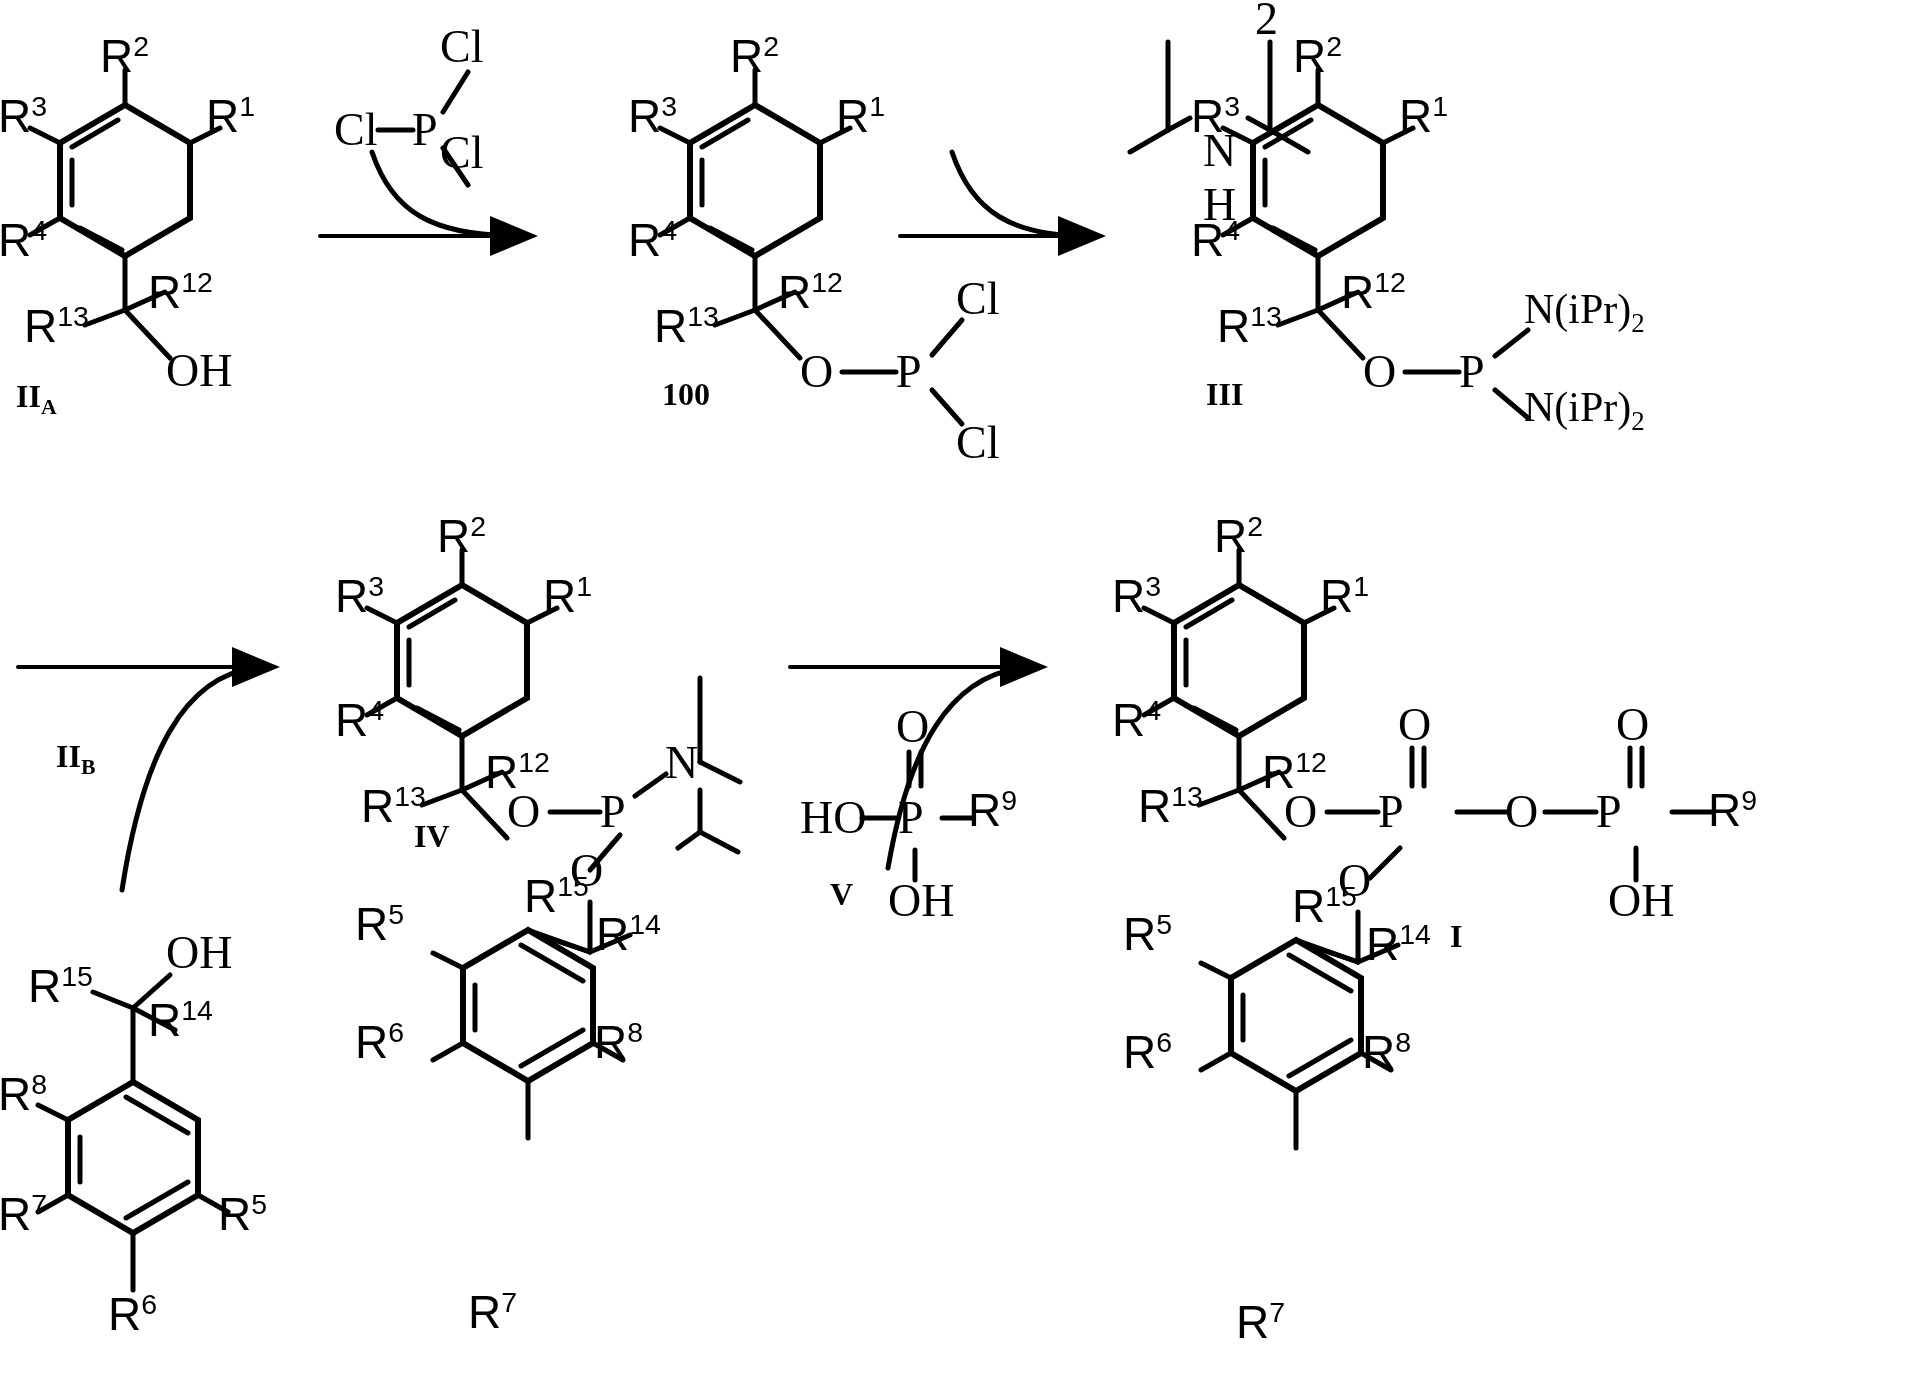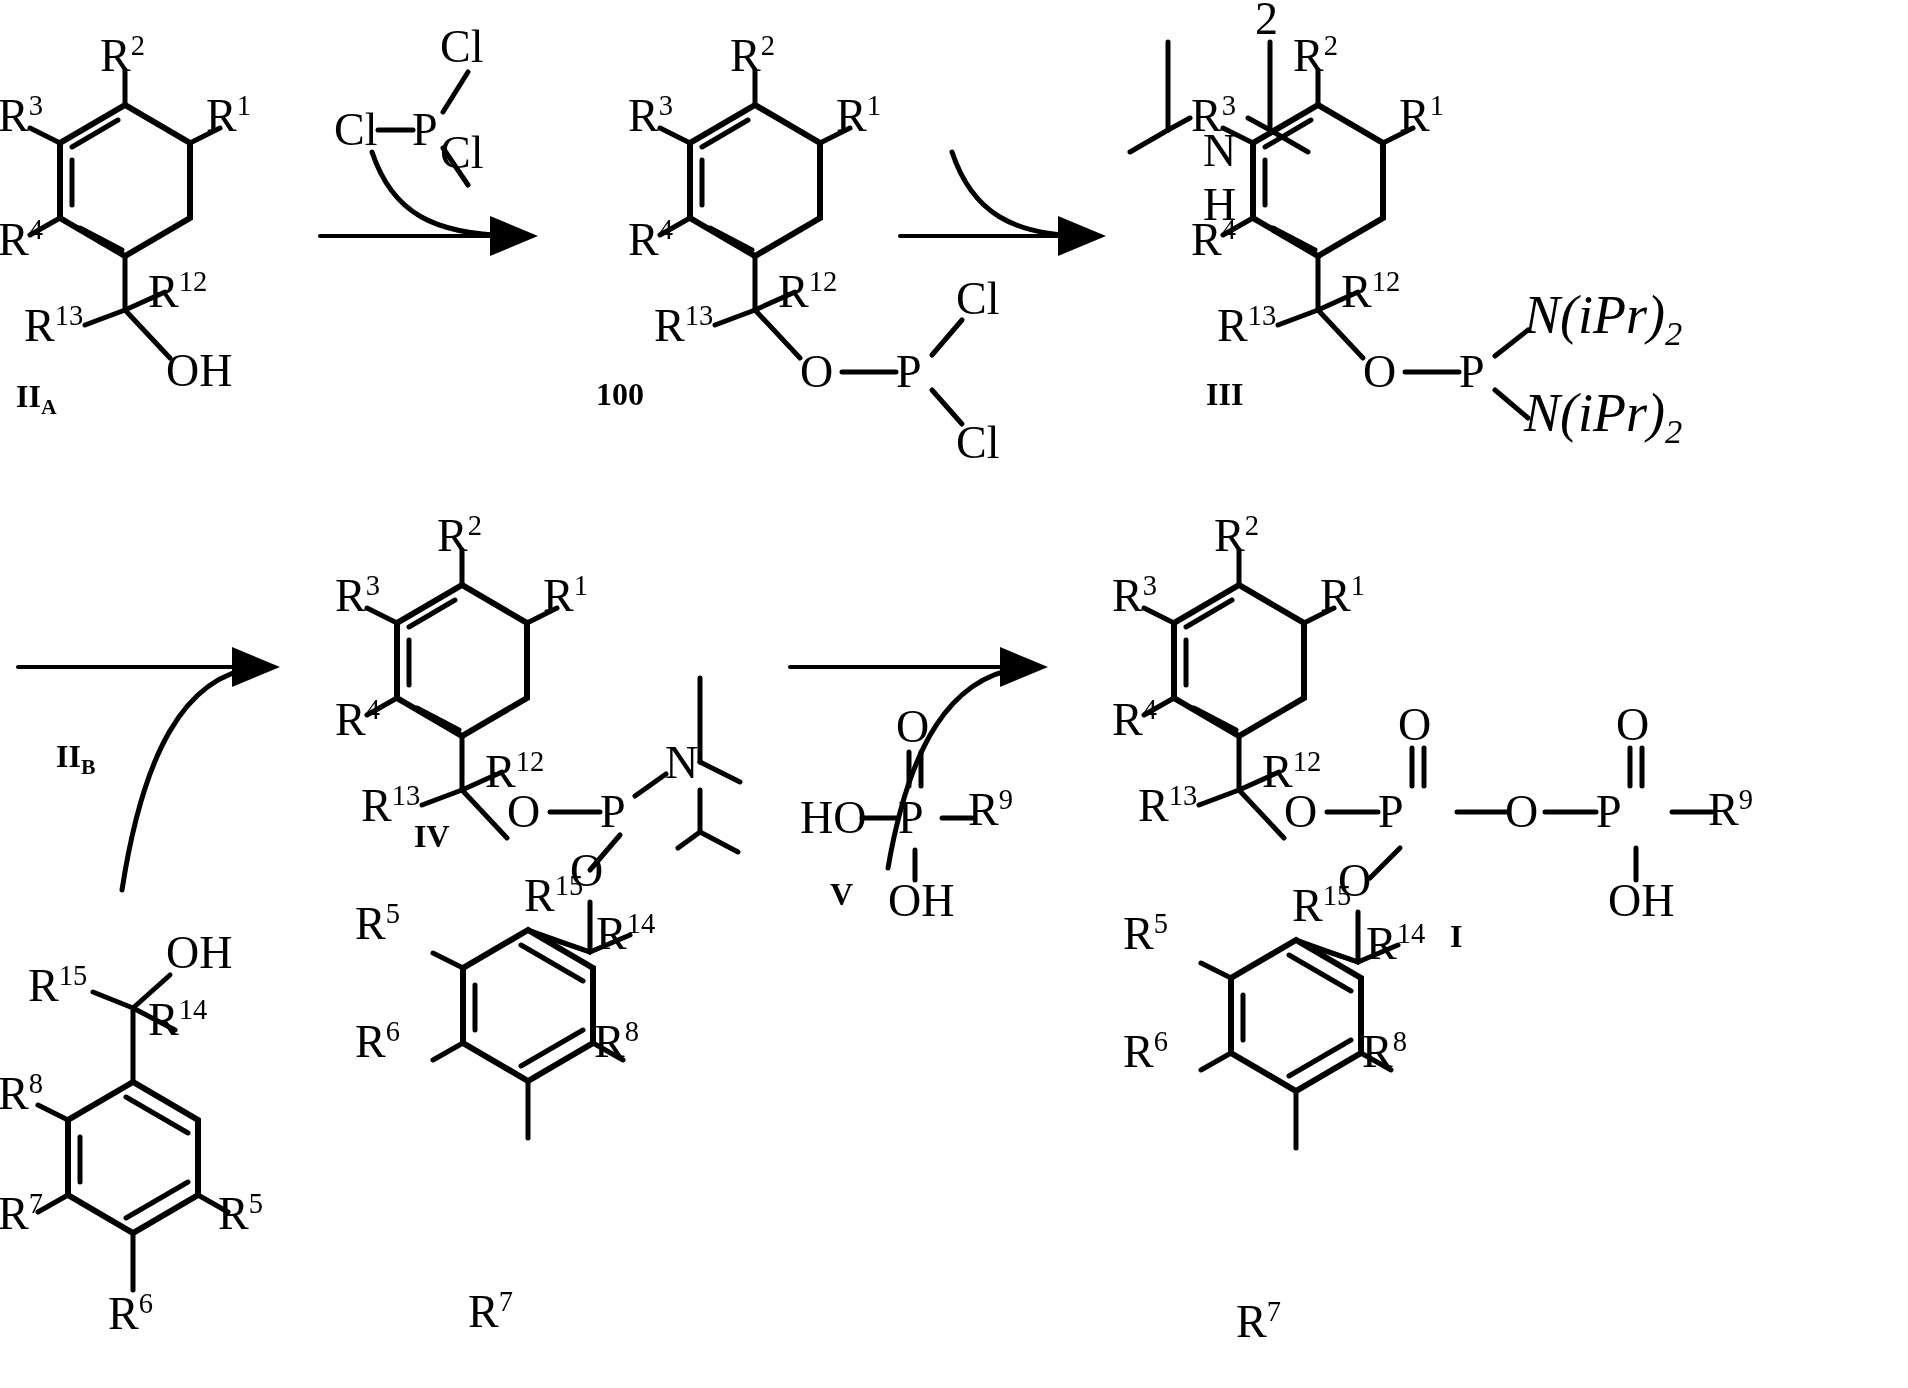--- a/index.html
+++ b/index.html
@@ -2,26 +2,26 @@
 <html><head>
 <meta charset="utf-8">
 <style>
   html,body{margin:0;padding:0;background:#fff;}
   body{width:1908px;height:1388px;position:relative;overflow:hidden;
        font-family:"Liberation Serif","DejaVu Serif",serif;color:#000;}
   .canvas{position:absolute;left:0;top:0;width:1908px;height:1388px;}
   svg.layer{position:absolute;left:0;top:0;width:1908px;height:1388px;overflow:visible;}
   .lbl{position:absolute;white-space:nowrap;line-height:1;}
   .atom{font-size:46px;font-family:"Liberation Serif",serif;}
-  .rgrp{font-size:46px;font-family:Liberation Serif, serif;}
+  .rgrp{font-size:46px;font-family:Liberation Sans, sans-serif;}
   .rgrp sup{font-size:0.62em;vertical-align:super;}
   .cmpd{font-size:32px;font-weight:bold;font-family:"Liberation Serif",serif;}
   .cmpd sub{font-size:0.68em;vertical-align:sub;font-weight:bold;}
   .coef{font-size:46px;}
-  .nipr{font-size:54px;font-style:italic;}
+  .nipr{font-size:42px;}
   .nipr sub{font-size:0.64em;vertical-align:sub;}
 </style>
 </head>
 <body>
 
 <div class="canvas">
 
 <svg class="layer" viewBox="0 0 1908 1388">
   <defs>
     <marker id="ah" markerWidth="12" markerHeight="10" refX="10" refY="5" orient="auto" markerUnits="strokeWidth">
@@ -254,21 +254,21 @@
 <div class="lbl rgrp" style="left:730px;top:32px;"><span>R</span><sup>2</sup></div>
 <div class="lbl rgrp" style="left:628px;top:92px;"><span>R</span><sup>3</sup></div>
 <div class="lbl rgrp" style="left:628px;top:216px;"><span>R</span><sup>4</sup></div>
 <div class="lbl rgrp" style="left:836px;top:92px;"><span>R</span><sup>1</sup></div>
 <div class="lbl rgrp" style="left:778px;top:268px;"><span>R</span><sup>12</sup></div>
 <div class="lbl rgrp" style="left:654px;top:302px;"><span>R</span><sup>13</sup></div>
 <div class="lbl atom" style="left:800px;top:349px;"><span>O</span></div>
 <div class="lbl atom" style="left:896px;top:349px;"><span>P</span></div>
 <div class="lbl atom" style="left:956px;top:276px;"><span>Cl</span></div>
 <div class="lbl atom" style="left:956px;top:420px;"><span>Cl</span></div>
-<div class="lbl cmpd" style="left:596px;top:378px;"><span>100</span></div>
+<div class="lbl cmpd" style="left:662px;top:378px;"><span>100</span></div>
 
 <div class="lbl coef" style="left:1255px;top:-4px;"><span>2</span></div>
 <div class="lbl atom" style="left:1203px;top:128px;"><span>N</span></div>
 <div class="lbl atom" style="left:1203px;top:182px;"><span>H</span></div>
 
 <div class="lbl rgrp" style="left:1293px;top:32px;"><span>R</span><sup>2</sup></div>
 <div class="lbl rgrp" style="left:1191px;top:92px;"><span>R</span><sup>3</sup></div>
 <div class="lbl rgrp" style="left:1191px;top:216px;"><span>R</span><sup>4</sup></div>
 <div class="lbl rgrp" style="left:1399px;top:92px;"><span>R</span><sup>1</sup></div>
 <div class="lbl rgrp" style="left:1341px;top:268px;"><span>R</span><sup>12</sup></div>

